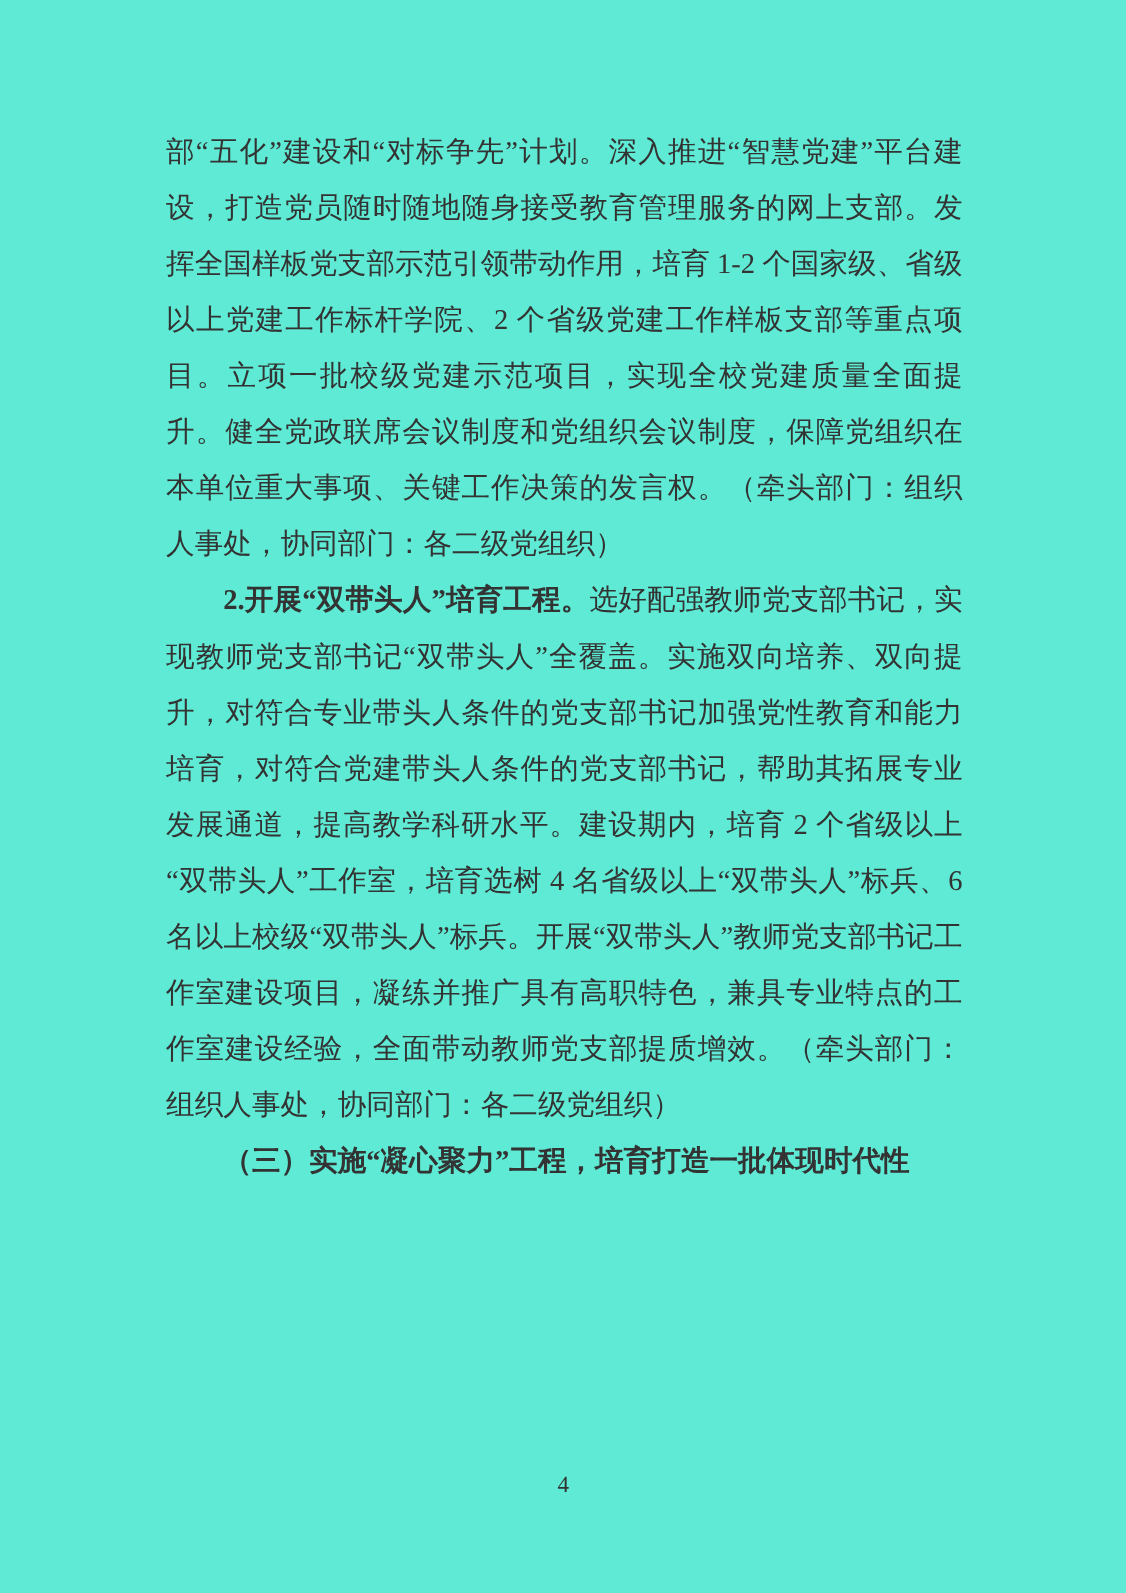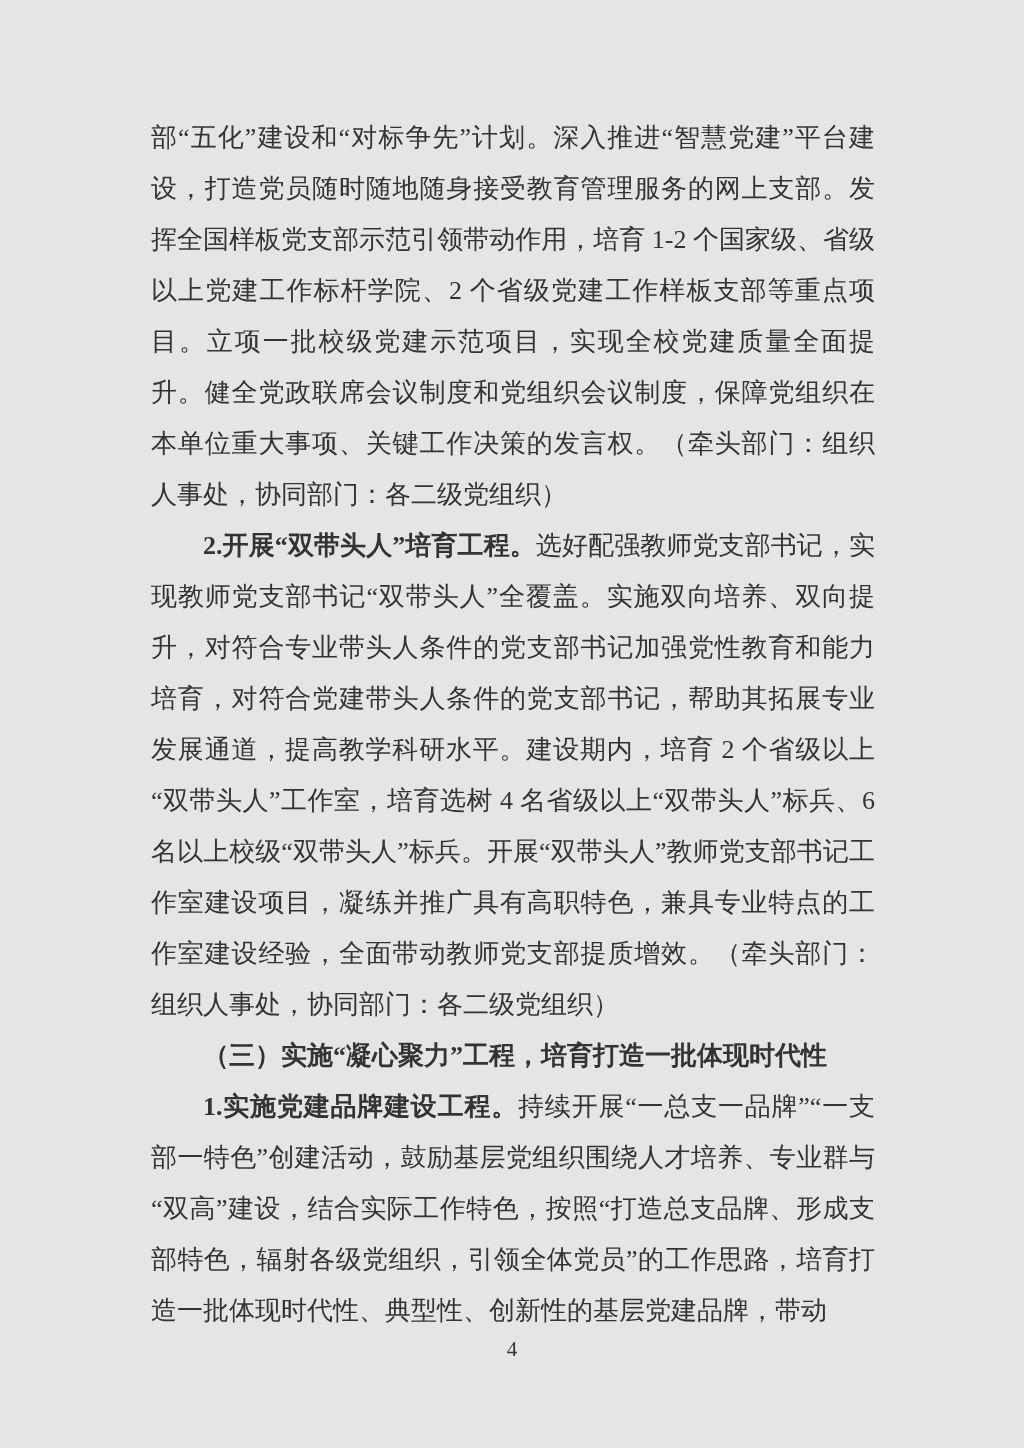--- a/index.html
+++ b/index.html
@@ -5,21 +5,21 @@
 <style>
   html, body {
     margin: 0;
     padding: 0;
     background: #ffffff;
   }
   .page {
     position: relative;
     width: 1024px;
     height: 1448px;
-    background: #e5e5e5;
+    background: #5eead4;
     overflow: hidden;
     font-family: "Liberation Serif", "DejaVu Serif", serif;
     color: #333333;
   }
   .content {
     position: absolute;
     left: 151px;
     top: 112px;
     width: 724px;
   }
@@ -54,18 +54,17 @@
   }
 </style>
 </head>
 <body>
 
 <div class="page">
   <div class="content" id="doc-body">
       <p class="para"><span>部“五化”建设和“对标争先”计划。深入推进“智慧党建”平台建设，打造党员随时随地随身接受教育管理服务的网上支部。发挥全国样板党支部示范引领带动作用，培育 1-2 个国家级、省级以上党建工作标杆学院、2 个省级党建工作样板支部等重点项目。立项一批校级党建示范项目，实现全校党建质量全面提升。健全党政联席会议制度和党组织会议制度，保障党组织在本单位重大事项、关键工作决策的发言权。（牵头部门：组织人事处，协同部门：各二级党组织）</span></p>
       <p class="para indent"><span class="bold">2.开展“双带头人”培育工程。</span><span>选好配强教师党支部书记，实现教师党支部书记“双带头人”全覆盖。实施双向培养、双向提升，对符合专业带头人条件的党支部书记加强党性教育和能力培育，对符合党建带头人条件的党支部书记，帮助其拓展专业发展通道，提高教学科研水平。建设期内，培育 2 个省级以上“双带头人”工作室，培育选树 4 名省级以上“双带头人”标兵、6 名以上校级“双带头人”标兵。开展“双带头人”教师党支部书记工作室建设项目，凝练并推广具有高职特色，兼具专业特点的工作室建设经验，全面带动教师党支部提质增效。（牵头部门：组织人事处，协同部门：各二级党组织）</span></p>
       <p class="para heading indent"><span class="bold">（三）实施“凝心聚力”工程，培育打造一批体现时代性</span></p>
-      <p class="para indent"><span class="bold">1.实施党建品牌建设工程。</span><span>持续开展“一总支一品牌”“一支部一特色”创建活动，鼓励基层党组织围绕人才培养、专业群与“双高”建设，结合实际工作特色，按照“打造总支品牌、形成支部特色，辐射各级党组织，引领全体党员”的工作思路，培育打造一批体现时代性、典型性、创新性的基层党建品牌，带动</span></p>
     </div>
   <div class="footer">
     <span>4</span>
   </div>
 </div>
 
 </body></html>

